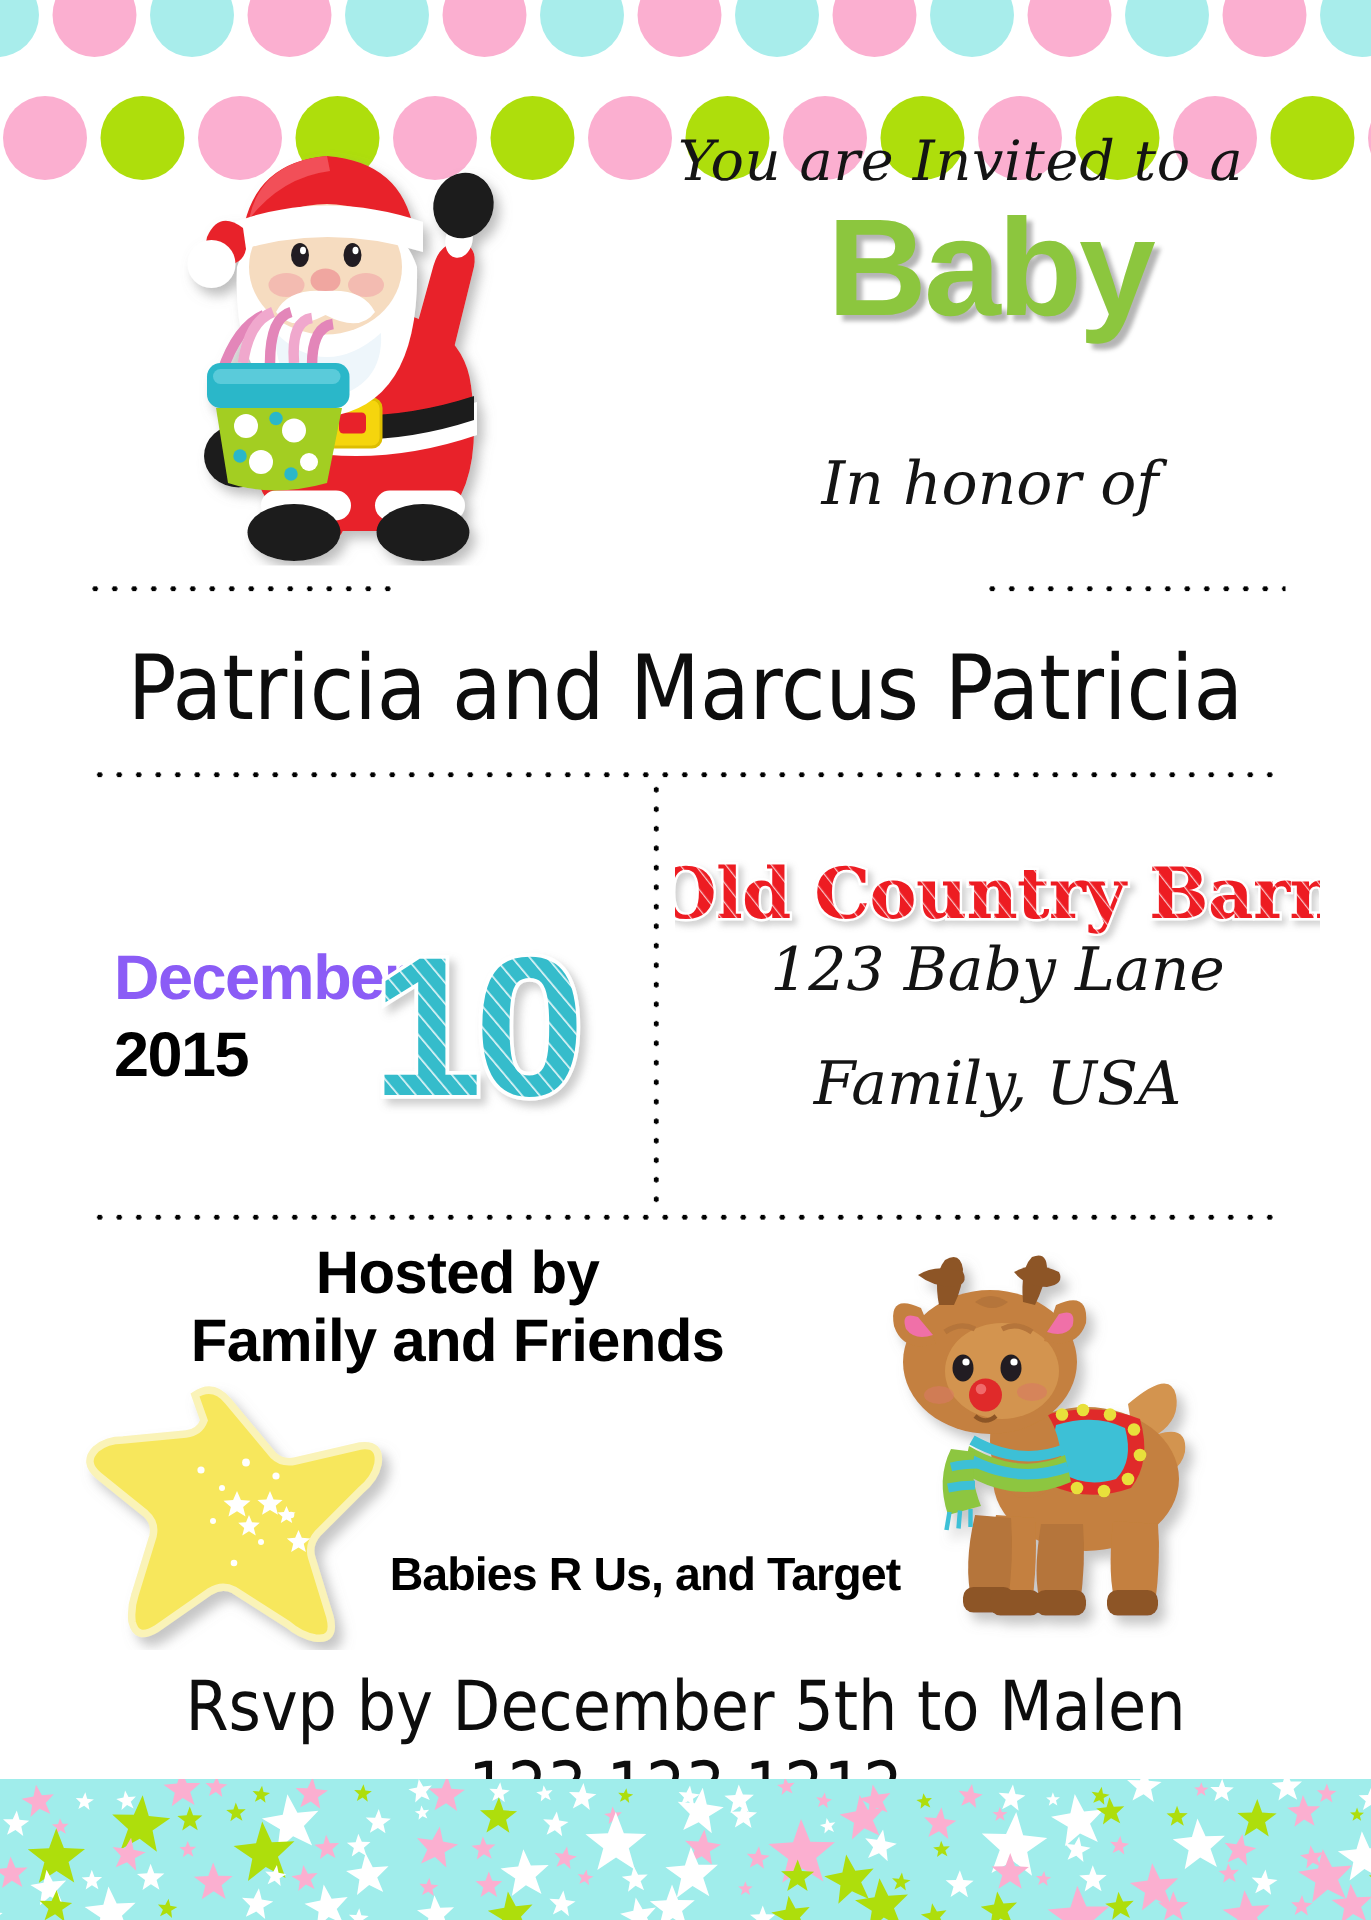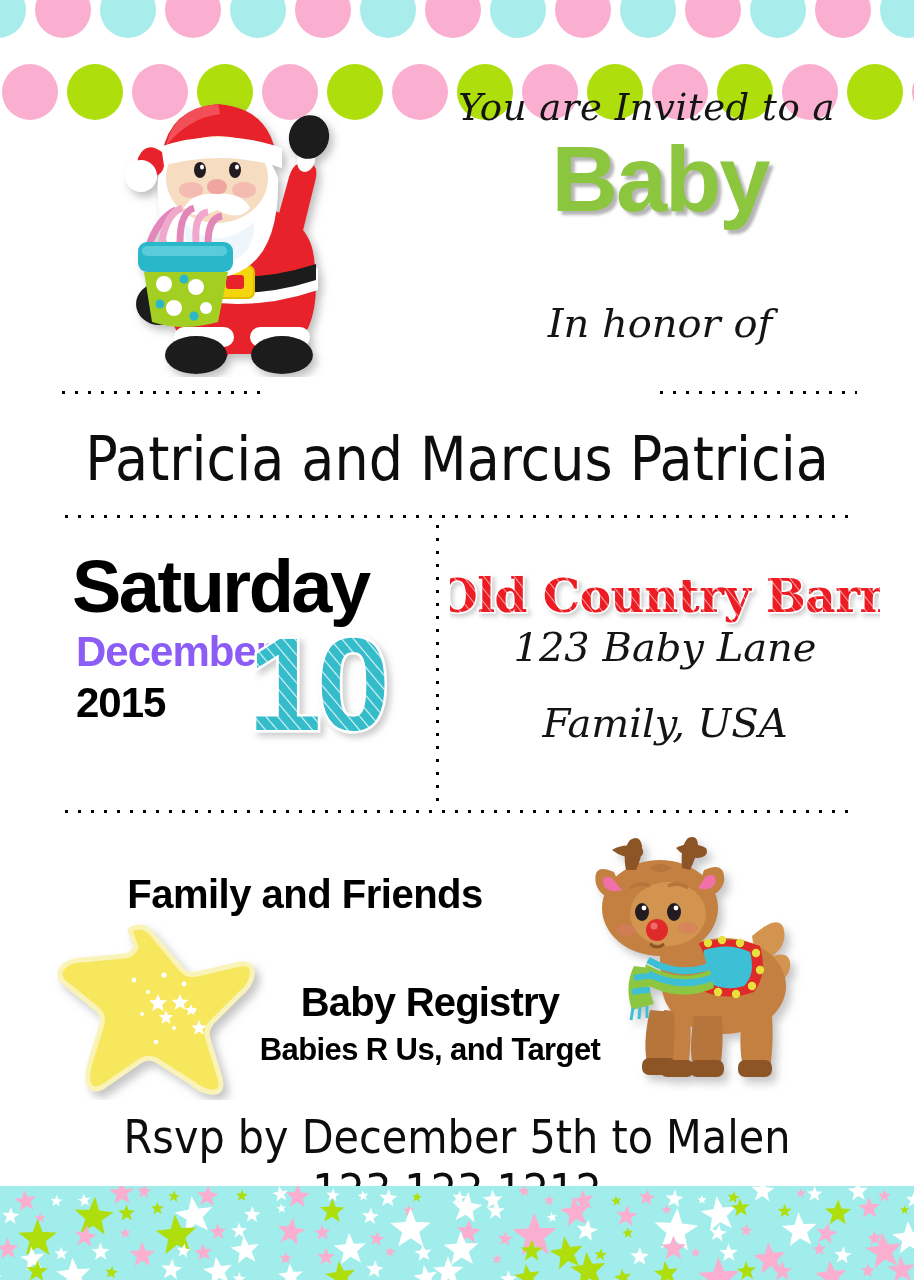--- a/index.html
+++ b/index.html
@@ -10,21 +10,21 @@
   
   #top-border{position:absolute;left:0;top:0;width:914px;height:128px;overflow:hidden;background:#fff;}
   .dotrow{position:absolute;left:0;width:1000px;height:60px;}
   .dotrow .dot{position:absolute;width:56px;height:56px;border-radius:50%;}
   
   #bottom-border{position:absolute;left:0;top:1186px;width:914px;height:94px;overflow:hidden;}
   
   .script{font-family:"DejaVu Serif",serif;font-style:italic;color:#141414;}
   .thin{font-family:"DejaVu Sans Condensed","Liberation Sans",sans-serif;font-weight:300;color:#0d0d0d;}
 
-  #invited{position:absolute;left:435px;top:86px;width:400px;text-align:right;
+  #invited{position:absolute;left:452px;top:86px;width:400px;text-align:left;
            font-size:37px;letter-spacing:.5px;}
   #babyshower{position:absolute;left:440px;top:140px;width:440px;text-align:center;}
   #babyshower .bsline{
     font-family:"Liberation Sans",sans-serif;font-weight:700;color:#8CC63E;
     line-height:.86;letter-spacing:-2px;
     text-shadow:4px 4px 3px rgba(90,90,90,.45);
   }
   #bs1{font-size:92px;}
   #bs2{font-size:92px;}
   #honor{position:absolute;left:470px;top:300px;width:380px;text-align:center;font-size:40px;}
@@ -190,21 +190,20 @@
   <div id="honor" class="script">In honor of</div>
 
   <div class="dotline" style="left:57px;top:389px;width:206px;"></div>
   <div class="dotline" style="left:655px;top:389px;width:202px;"></div>
   <div id="parents-names" class="thin">Patricia and Marcus Patricia</div>
 
   <div class="dotline" style="left:60px;top:513px;width:796px;"></div>
   <div class="dotline-v" style="left:434px;top:520px;height:288px;"></div>
   <div class="dotline" style="left:60px;top:808px;width:796px;"></div>
 
-  <div id="day">Saturday</div>
   <div id="month">December</div>
   <div id="year">2015</div>
   <div id="daynum-wrap">
     <svg width="170" height="140" viewBox="0 0 170 140">
       <defs>
         <pattern id="hatch" width="9" height="9" patternTransform="rotate(-40)" patternUnits="userSpaceOnUse">
           <rect width="9" height="9" fill="#35BCCB"></rect>
           <line x1="0" y1="0" x2="0" y2="9" stroke="#ffffff" stroke-width="2.2" opacity=".85"></line>
         </pattern>
         <filter id="numsh" x="-25%" y="-25%" width="160%" height="160%">
@@ -229,20 +228,21 @@
         </filter>
       </defs>
       <g filter="url(#vsh)">
         <text x="215" y="52" text-anchor="middle" font-family="DejaVu Serif, serif" font-weight="700" font-size="47" letter-spacing="-0.5" fill="url(#hatchr)" stroke="#ffffff" stroke-width="3.2" paint-order="stroke">Old Country Barn</text>
       </g>
     </svg>
   </div>
   <div id="addr1" class="script">123 Baby Lane</div>
   <div id="addr2" class="script">Family, USA</div>
 
+  <div id="hosted1">Hosted by</div>
   <div id="hosted2">Family and Friends</div>
 
   <div class="art" style="left:52px;top:918px;width:215px;height:182px;">
     <svg viewBox="0 0 215 182" width="215" height="182">
       <defs>
         <filter id="stsh" x="-25%" y="-25%" width="160%" height="160%">
           <feDropShadow dx="5" dy="6" stdDeviation="4" flood-color="#8c8c8c" flood-opacity=".5"></feDropShadow>
         </filter>
       </defs>
       <g filter="url(#stsh)">
@@ -352,21 +352,20 @@
         <ellipse cx="42" cy="104" rx="10" ry="6" fill="#D97A63" opacity=".6"></ellipse>
         <ellipse cx="104" cy="102" rx="10" ry="6" fill="#D97A63" opacity=".6"></ellipse>
 
         <circle cx="73" cy="104" r="11" fill="#E02B2B"></circle>
         <circle cx="70" cy="100" r="3.5" fill="#F06A6A"></circle>
         <path d="M66 118 Q73 124 80 118" stroke="#8D5526" stroke-width="3" fill="none"></path>
       </g>
     </svg>
   </div>
 
-  <div id="reg1">Baby Registry</div>
   <div id="reg2">Babies R Us,  and Target</div>
 
   <div id="rsvp" class="thin">Rsvp by December 5th to Malen 123.123.1212</div>
 
   <div id="bottom-border" style="background: rgb(160, 237, 235);"><svg width="914" height="94" viewBox="0 0 914 94">
         <path d="M-9.8 0.1 L-8.0 4.5 L-3.3 4.5 L-6.9 7.6 L-5.5 12.0 L-9.5 9.6 L-13.3 12.3 L-12.2 7.8 L-16.0 5.0 L-11.3 4.6 Z" fill="#ffffff"></path>
         <path d="M24.0 3.9 L27.9 10.9 L35.9 10.1 L30.4 16.0 L33.6 23.3 L26.3 19.9 L20.3 25.3 L21.4 17.3 L14.4 13.2 L22.3 11.7 Z" fill="#FBAFD0"></path>
         <path d="M56.9 8.8 L58.1 13.1 L62.6 13.7 L58.8 16.2 L59.7 20.6 L56.1 17.8 L52.2 20.0 L53.7 15.8 L50.5 12.7 L55.0 12.9 Z" fill="#ffffff"></path>
         <path d="M83.4 7.7 L85.7 12.0 L90.6 11.6 L87.2 15.1 L89.1 19.6 L84.7 17.4 L81.0 20.6 L81.7 15.8 L77.5 13.3 L82.3 12.4 Z" fill="#ffffff"></path>
         <path d="M120.9 -5.7 L124.5 2.7 L133.6 2.6 L126.8 8.6 L129.7 17.3 L121.8 12.7 L114.5 18.1 L116.5 9.2 L109.0 3.8 L118.1 3.0 Z" fill="#FBAFD0"></path>

